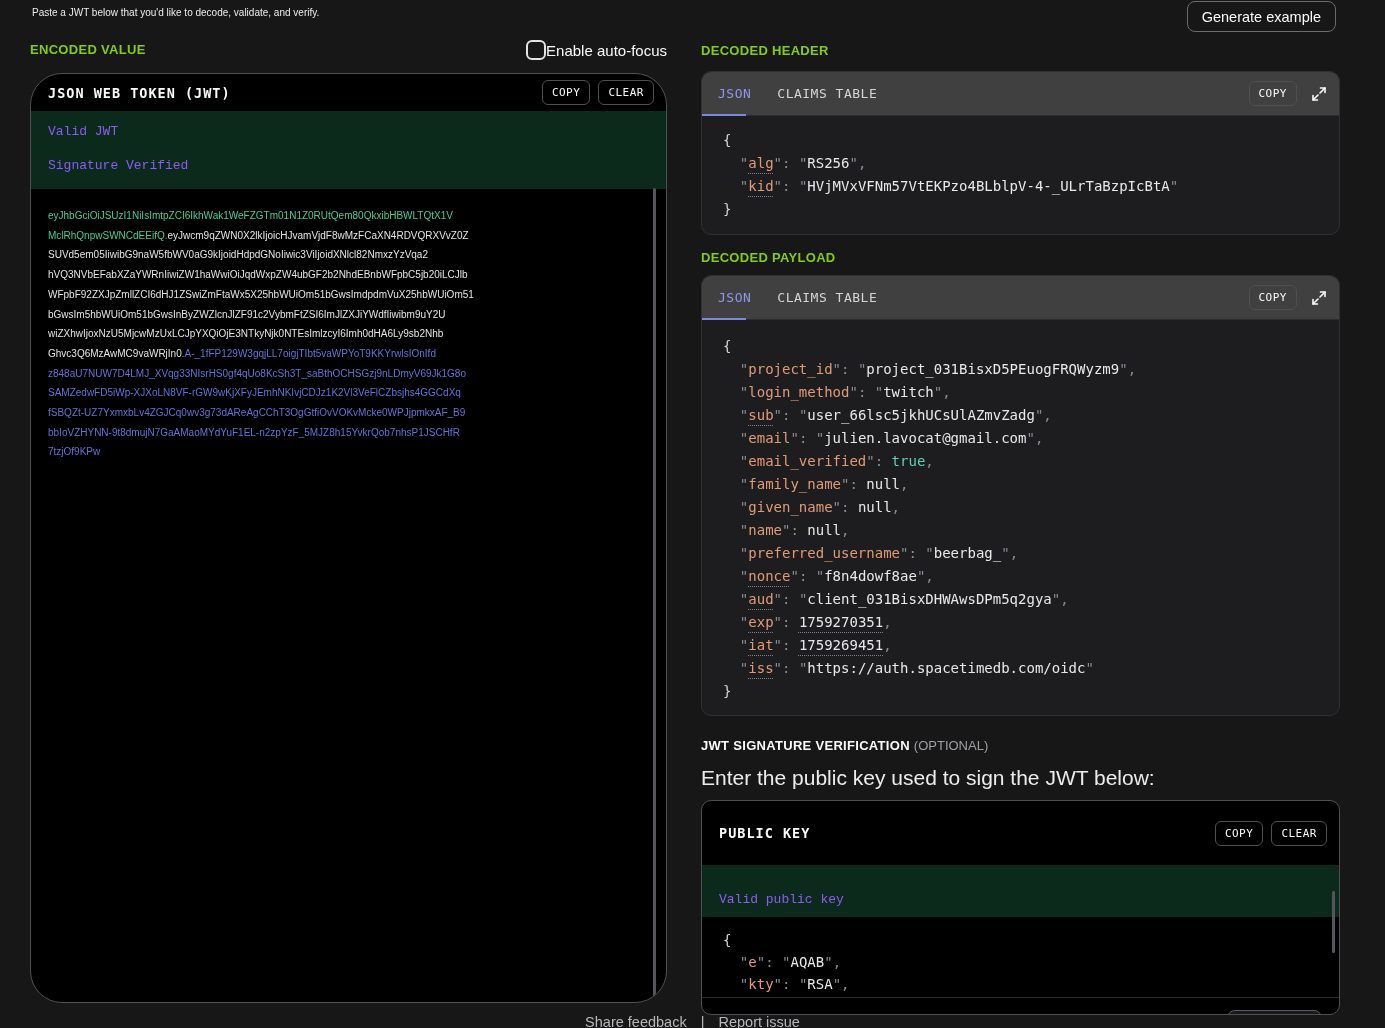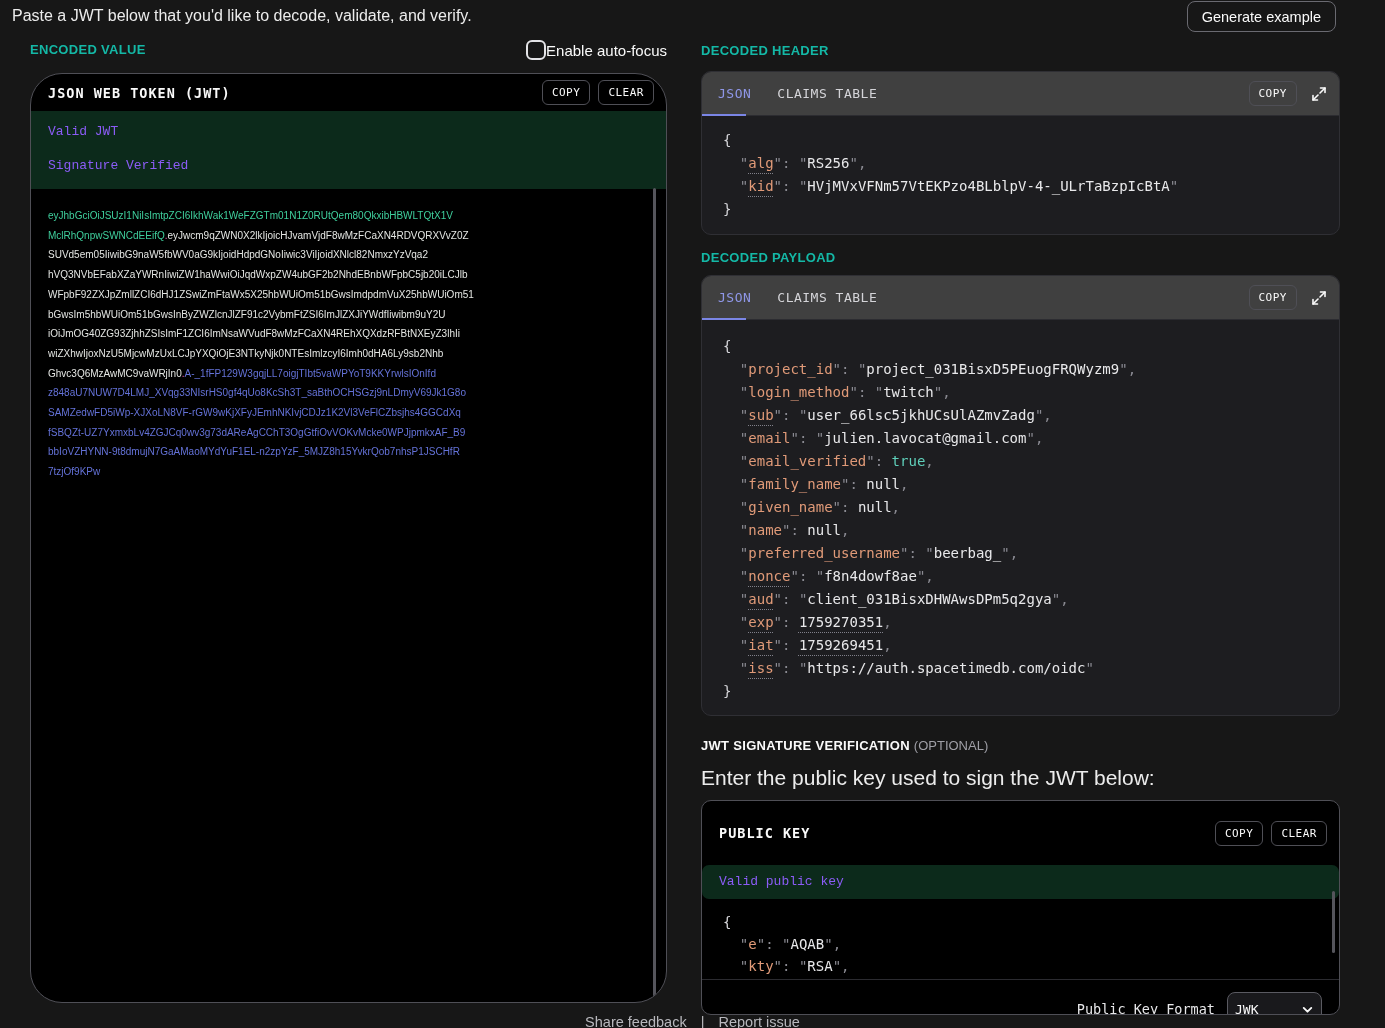--- a/index.html
+++ b/index.html
@@ -5,33 +5,33 @@
   * { margin:0; padding:0; box-sizing:border-box; }
   html,body { width:1385px; height:1028px; overflow:hidden; }
   body {
     background:#171717;
     font-family:"Liberation Sans", sans-serif;
     color:#fafafa;
     position:relative;
   }
 
   
-  .intro { position:absolute; left:12px; top:7px; font-size:16px; color:#ececec; }
+  .intro { position:absolute; left:32px; top:7px; font-size:10px; color:#ececec; }
   .gen-btn {
     position:absolute; right:49px; top:1px; height:31px;
     background:transparent; border:1px solid #6a6a71; border-radius:8px;
     color:#fafafa; font-size:14.5px; padding:0 14px; cursor:pointer;
     font-family:"Liberation Sans", sans-serif; display:flex; align-items:center;
   }
 
   
   .col-left  { position:absolute; left:30px;  top:40px; width:637px; }
   .col-right { position:absolute; left:701px; top:40px; width:639px; }
 
-  .sec-label { font-size:13px; font-weight:bold; color:#14b8a6; letter-spacing:.3px; height:16px; }
+  .sec-label { font-size:13px; font-weight:bold; color:#84cc16; letter-spacing:.3px; height:16px; }
   .row-between { display:flex; justify-content:space-between; align-items:center; }
 
   .autofocus { display:flex; align-items:center; }
   .checkbox { width:20px; height:20px; border:2px solid #e4e4e7; border-radius:6px; background:transparent; cursor:pointer; }
   .autofocus-label { font-size:15px; color:#fafafa; }
 
   
   .black-card { background:#000; border:1px solid #4f4f56; border-radius:10px; overflow:hidden; position:relative; }
   .black-card-head { display:flex; justify-content:space-between; align-items:center; padding:0 12px 0 17px; }
   .black-card-title { font-family:"DejaVu Sans Mono", monospace; font-weight:bold; font-size:13.5px; letter-spacing:1px; color:#fafafa; }
@@ -95,21 +95,21 @@
   #decoded-payload-label { margin-top:15px; }
   #payload-card { margin-top:9px; height:441px; }
 
   
   #sig-title { margin-top:22px; font-size:13px; }
   #sig-title .bold { font-weight:bold; color:#fafafa; letter-spacing:.3px; }
   #sig-title .opt { color:#9f9fa6; font-weight:normal; margin-left:4px; }
   #sig-instruction { margin-top:13px; font-size:21px; color:#ececec; }
   #pk-card { margin-top:10px; height:215px; }
   #pk-card .black-card-head { height:64px; }
-  #pk-status { padding:9px 17px 10px;border-radius:7px; }
+  #pk-status { padding:27px 17px 10px; }
   #pk-format-bar { display:flex; align-items:center; justify-content:flex-end; gap:12px; padding:12px 17px 0 0; }
   #pk-format-label { font-family:"DejaVu Sans Mono", monospace; font-size:13.5px; color:#e8e8ea; }
   .select {
     display:flex; align-items:center; justify-content:space-between;
     width:95px; height:34px; background:#19191c;
     border:1px solid #5a5a61; border-radius:8px; padding:0 7px; cursor:pointer;
   }
   .select-value { font-family:"DejaVu Sans Mono", monospace; font-size:13px; color:#fafafa; }
 
   
@@ -147,21 +147,20 @@
       <div class="st-line">Signature Verified</div>
     </div>
     <div id="token-box">
       <div id="token">
           <div class="cl"><span class="tk-h">eyJhbGciOiJSUzI1NiIsImtpZCI6IkhWak1WeFZGTm01N1Z0RUtQem80QkxibHBWLTQtX1V</span></div>
           <div class="cl"><span class="tk-h">MclRhQnpwSWNCdEEifQ</span><span class="tk-dot">.</span><span class="tk-p">eyJwcm9qZWN0X2lkIjoicHJvamVjdF8wMzFCaXN4RDVQRXVvZ0Z</span></div>
           <div class="cl"><span class="tk-p">SUVd5em05IiwibG9naW5fbWV0aG9kIjoidHdpdGNoIiwic3ViIjoidXNlcl82NmxzYzVqa2</span></div>
           <div class="cl"><span class="tk-p">hVQ3NVbEFabXZaYWRnIiwiZW1haWwiOiJqdWxpZW4ubGF2b2NhdEBnbWFpbC5jb20iLCJlb</span></div>
           <div class="cl"><span class="tk-p">WFpbF92ZXJpZmllZCI6dHJ1ZSwiZmFtaWx5X25hbWUiOm51bGwsImdpdmVuX25hbWUiOm51</span></div>
           <div class="cl"><span class="tk-p">bGwsIm5hbWUiOm51bGwsInByZWZlcnJlZF91c2VybmFtZSI6ImJlZXJiYWdfIiwibm9uY2U</span></div>
-          <div class="cl"><span class="tk-p">iOiJmOG40ZG93ZjhhZSIsImF1ZCI6ImNsaWVudF8wMzFCaXN4REhXQXdzRFBtNXEyZ3lhIi</span></div>
           <div class="cl"><span class="tk-p">wiZXhwIjoxNzU5MjcwMzUxLCJpYXQiOjE3NTkyNjk0NTEsImlzcyI6Imh0dHA6Ly9sb2Nhb</span></div>
           <div class="cl"><span class="tk-p">Ghvc3Q6MzAwMC9vaWRjIn0</span><span class="tk-dot">.</span><span class="tk-s">A-_1fFP129W3gqjLL7oigjTIbt5vaWPYoT9KKYrwlsIOnIfd</span></div>
           <div class="cl"><span class="tk-s">z848aU7NUW7D4LMJ_XVqg33NIsrHS0gf4qUo8KcSh3T_saBthOCHSGzj9nLDmyV69Jk1G8o</span></div>
           <div class="cl"><span class="tk-s">SAMZedwFD5iWp-XJXoLN8VF-rGW9wKjXFyJEmhNKIvjCDJz1K2Vl3VeFlCZbsjhs4GGCdXq</span></div>
           <div class="cl"><span class="tk-s">fSBQZt-UZ7YxmxbLv4ZGJCq0wv3g73dAReAgCChT3OgGtfiOvVOKvMcke0WPJjpmkxAF_B9</span></div>
           <div class="cl"><span class="tk-s">bbIoVZHYNN-9t8dmujN7GaAMaoMYdYuF1EL-n2zpYzF_5MJZ8h15YvkrQob7nhsP1JSCHfR</span></div>
           <div class="cl"><span class="tk-s">7tzjOf9KPw</span></div>
         </div>
     </div>
     <div class="v-scrollbar" id="jwt-scrollbar"></div>

